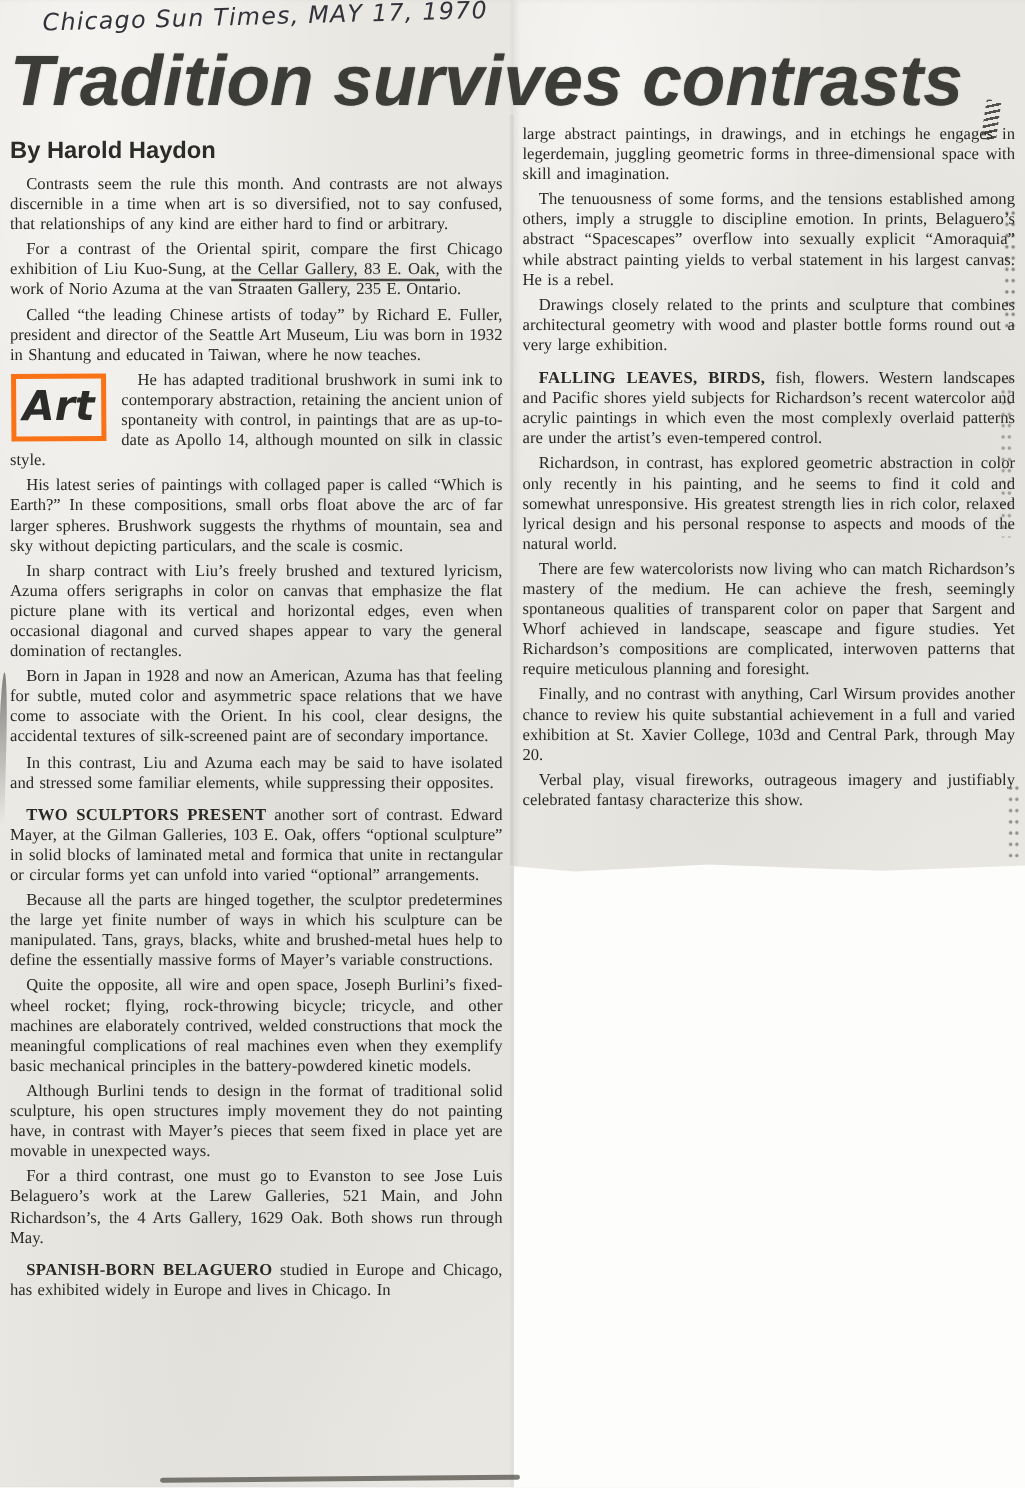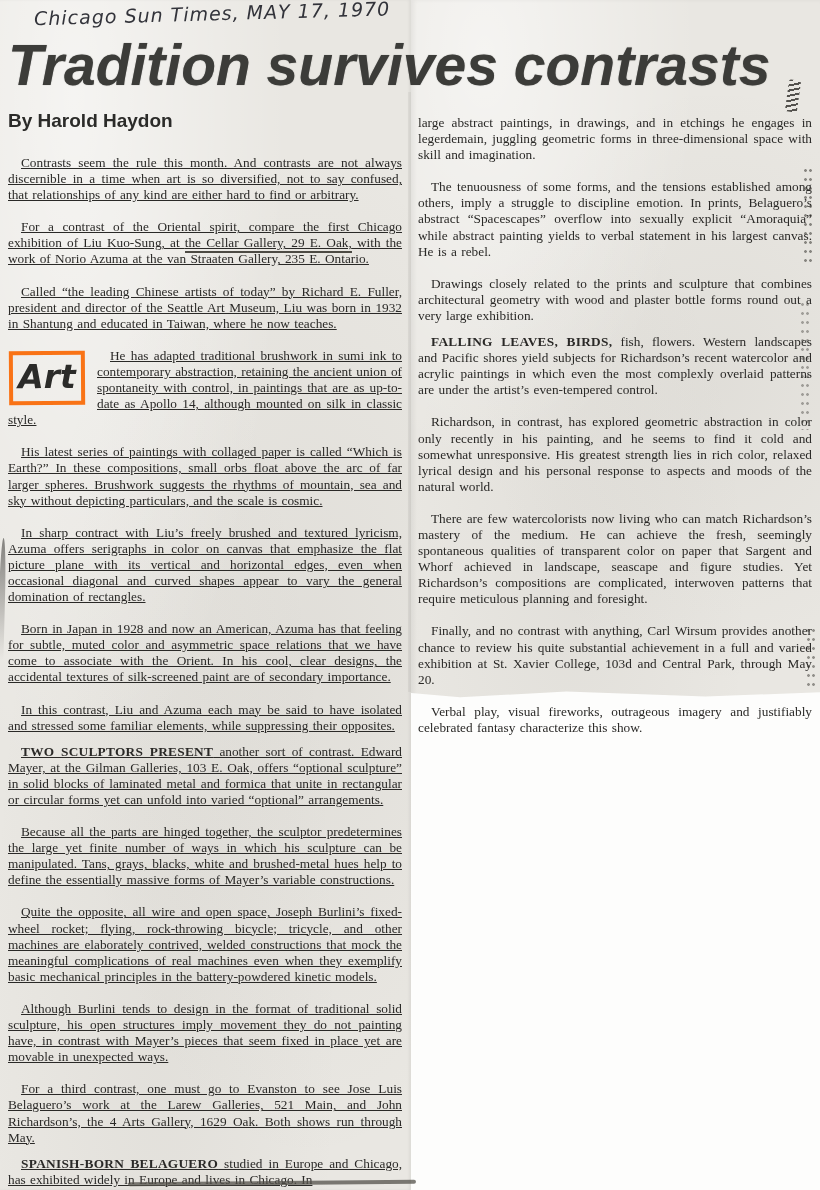--- a/index.html
+++ b/index.html
@@ -28,24 +28,24 @@
     font-style:italic;font-weight:bold;font-size:57px;line-height:62px;
     color:#3c3c39;letter-spacing:0px;white-space:nowrap;
     text-shadow:0 0 1px rgba(62,62,58,.55);
   }
   .byline{
     position:absolute;left:8px;top:110px;width:394px;text-align:left;
     font-family:"Liberation Sans","DejaVu Sans",sans-serif;
     font-weight:bold;font-size:19px;color:#2b2b29;
   }
   .col{position:absolute;width:394px;color:#2a2927;}
-  .col-left{left:8px;top:139px;text-decoration:underline;}
+  .col-left{left:8px;top:139px;}
   .col-right{left:418px;top:99px;}
   .para{
-    margin:16px 0 4px 0;text-align:justify;text-indent:13px;
+    margin:0 0 4px 0;text-align:justify;text-indent:13px;
     font-size:13.3px;line-height:16.1px;word-spacing:1px;
   }
   .para.noindent{text-indent:0;}
   .para.space{margin-top:10px;}
   .lead{font-weight:bold;letter-spacing:.3px;}
   .pen-underline{border-bottom:2px solid #4c4a43;padding-bottom:1px;}
   .art-box{
     float:left;width:68px;height:46px;border:4px solid #f97316;
     margin:3px 12px 3px 1px;text-align:center;
     font-family:"DejaVu Sans",sans-serif;font-style:italic;font-weight:bold;
@@ -72,21 +72,21 @@
   <div class="paper paper-left"></div>
   <div class="paper paper-right"></div>
   <div class="artifact seam"></div>
 
   <div class="handwriting">Chicago Sun Times, MAY 17, 1970</div>
   <h1 class="headline">Tradition survives contrasts</h1>
   <div class="byline">By Harold Haydon</div>
 
   <div class="col col-left">
       <p class="para">Contrasts seem the rule this month. And contrasts are not always discernible in a time when art is so diversified, not to say confused, that relationships of any kind are either hard to find or arbitrary.</p>
-      <p class="para">For a contrast of the Oriental spirit, compare the first Chicago exhibition of Liu Kuo-Sung, at <span class="pen-underline">the Cellar Gallery, 29 E. Oak,</span> with the work of Norio Azuma at the van Straaten Gallery, 235 E. Ontario.</p>
+      <p class="para">For a contrast of the Oriental spirit, compare the first Chicago exhibition of Liu Kuo-Sung, at <span class="pen-underline">the Cellar Gallery, 83 E. Oak,</span> with the work of Norio Azuma at the van Straaten Gallery, 235 E. Ontario.</p>
       <p class="para">Called “the leading Chinese artists of today” by Richard E. Fuller, president and director of the Seattle Art Museum, Liu was born in 1932 in Shantung and educated in Taiwan, where he now teaches.</p>
       <p class="para"><span class="art-box">Art</span>He has adapted traditional brushwork in sumi ink to contemporary abstraction, retaining the ancient union of spontaneity with control, in paintings that are as up-to-date as Apollo 14, although mounted on silk in classic style.</p>
       <p class="para">His latest series of paintings with collaged paper is called “Which is Earth?” In these compositions, small orbs float above the arc of far larger spheres. Brushwork suggests the rhythms of mountain, sea and sky without depicting particulars, and the scale is cosmic.</p>
       <p class="para">In sharp contract with Liu’s freely brushed and textured lyricism, Azuma offers serigraphs in color on canvas that emphasize the flat picture plane with its vertical and horizontal edges, even when occasional diagonal and curved shapes appear to vary the general domination of rectangles.</p>
       <p class="para">Born in Japan in 1928 and now an American, Azuma has that feeling for subtle, muted color and asymmetric space relations that we have come to associate with the Orient. In his cool, clear designs, the accidental textures of silk-screened paint are of secondary importance.</p>
       <p class="para">In this contrast, Liu and Azuma each may be said to have isolated and stressed some familiar elements, while suppressing their opposites.</p>
       <p class="para space"><b class="lead">TWO SCULPTORS PRESENT</b> another sort of contrast. Edward Mayer, at the Gilman Galleries, 103 E. Oak, offers “optional sculpture” in solid blocks of laminated metal and formica that unite in rectangular or circular forms yet can unfold into varied “optional” arrangements.</p>
       <p class="para">Because all the parts are hinged together, the sculptor predetermines the large yet finite number of ways in which his sculpture can be manipulated. Tans, grays, blacks, white and brushed-metal hues help to define the essentially massive forms of Mayer’s variable constructions.</p>
       <p class="para">Quite the opposite, all wire and open space, Joseph Burlini’s fixed-wheel rocket; flying, rock-throwing bicycle; tricycle, and other machines are elaborately contrived, welded constructions that mock the meaningful complications of real machines even when they exemplify basic mechanical principles in the battery-powdered kinetic models.</p>
       <p class="para">Although Burlini tends to design in the format of traditional solid sculpture, his open structures imply movement they do not painting have, in contrast with Mayer’s pieces that seem fixed in place yet are movable in unexpected ways.</p>

